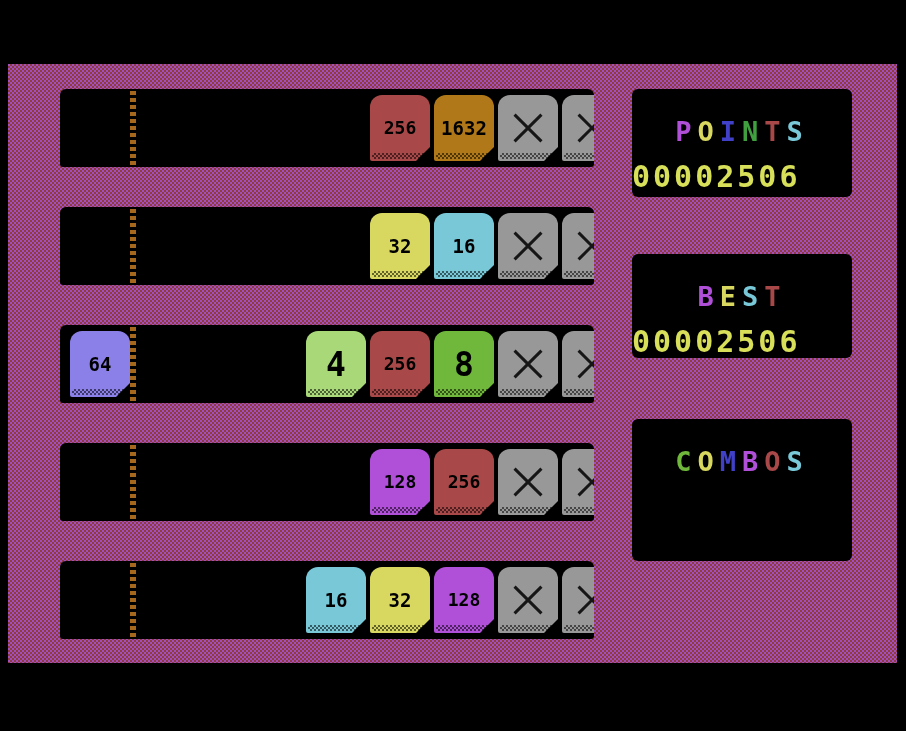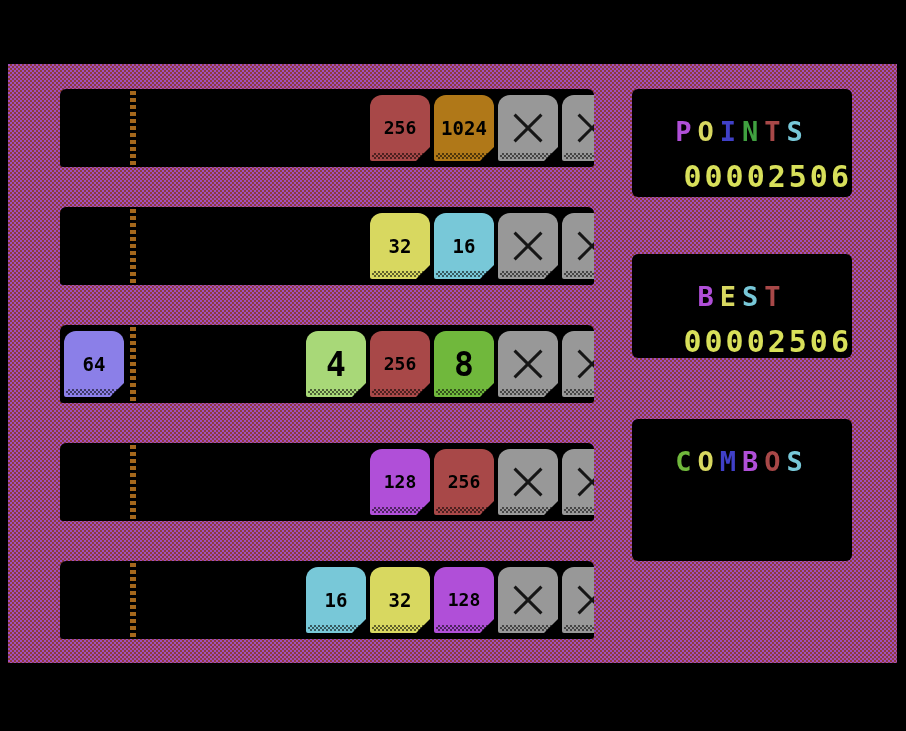--- a/index.html
+++ b/index.html
@@ -167,21 +167,21 @@
     font-family: "DejaVu Sans Mono", monospace;
     font-weight: bold;
     font-size: 27px;
     letter-spacing: 6px;
     white-space: nowrap;
   }
   .panel-title .ch { display: inline-block; }
 
   .panel-value {
     margin-top: 12px;
-    text-align: right;
+    text-align: left;
     font-family: "DejaVu Sans Mono", monospace;
     font-weight: bold;
     font-size: 30px;
     letter-spacing: 3px;
     color: #d8e05a;
   }
   .combos-body {
     height: 120px;
   }
 </style>
@@ -192,21 +192,21 @@
 
   <div id="playfield">
 
     <div class="lane lane-r1">
       <div class="lane-divider"></div>
       <div class="tile-strip">
           <div class="tile len3" style="background: rgb(168, 72, 72); left: 310px;">
             <span class="tile-label">256</span>
           </div>
           <div class="tile len4" style="background: rgb(176, 120, 24); left: 374px;">
-            <span class="tile-label">1024</span>
+            <span class="tile-label">1632</span>
           </div>
           <div class="tile len1 blocked" style="background: rgb(152, 152, 152); left: 438px;">
             <span class="tile-label">X</span>
             <span class="x-glyph"></span>
           </div>
           <div class="tile len1 blocked" style="background: rgb(152, 152, 152); left: 502px;">
             <span class="tile-label">X</span>
             <span class="x-glyph"></span>
           </div>
         </div>
@@ -245,21 +245,21 @@
             <span class="tile-label">8</span>
           </div>
           <div class="tile len1 blocked" style="background: rgb(152, 152, 152); left: 438px;">
             <span class="tile-label">X</span>
             <span class="x-glyph"></span>
           </div>
           <div class="tile len1 blocked" style="background: rgb(152, 152, 152); left: 502px;">
             <span class="tile-label">X</span>
             <span class="x-glyph"></span>
           </div>
-          <div class="tile len2" style="background: rgb(139, 127, 232); left: 4px;">
+          <div class="tile len2" style="background: rgb(139, 127, 232); left: 10px;">
             <span class="tile-label">64</span>
           </div>
         </div>
     </div>
 
     <div class="lane lane-r4">
       <div class="lane-divider"></div>
       <div class="tile-strip">
           <div class="tile len3" style="background: rgb(176, 79, 216); left: 310px;">
             <span class="tile-label">128</span>

